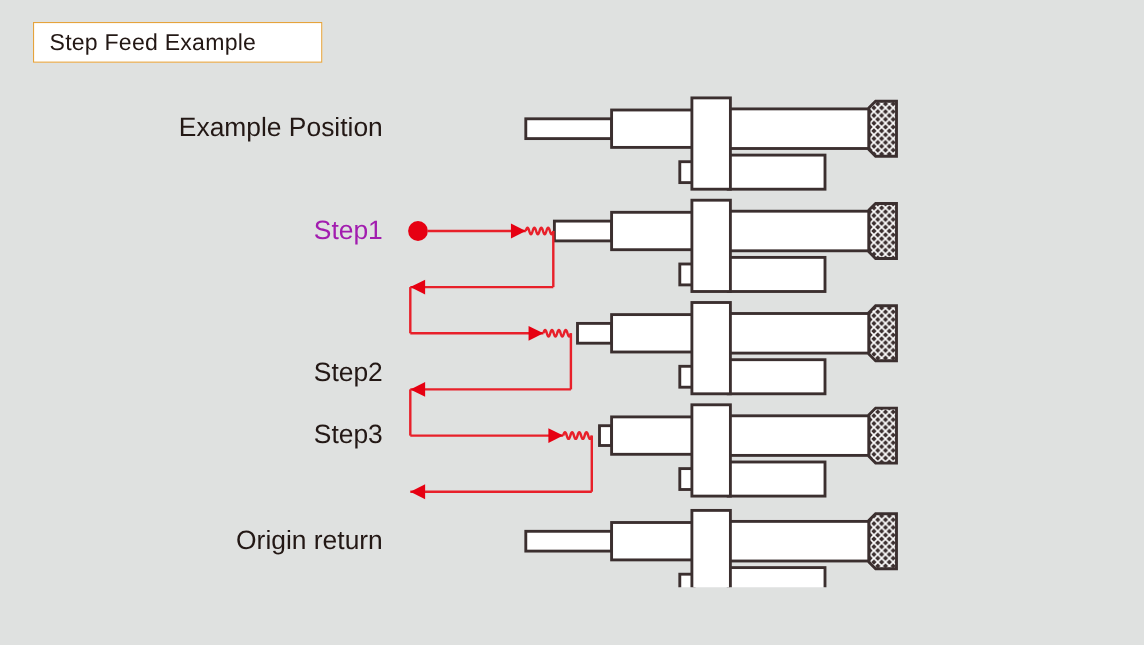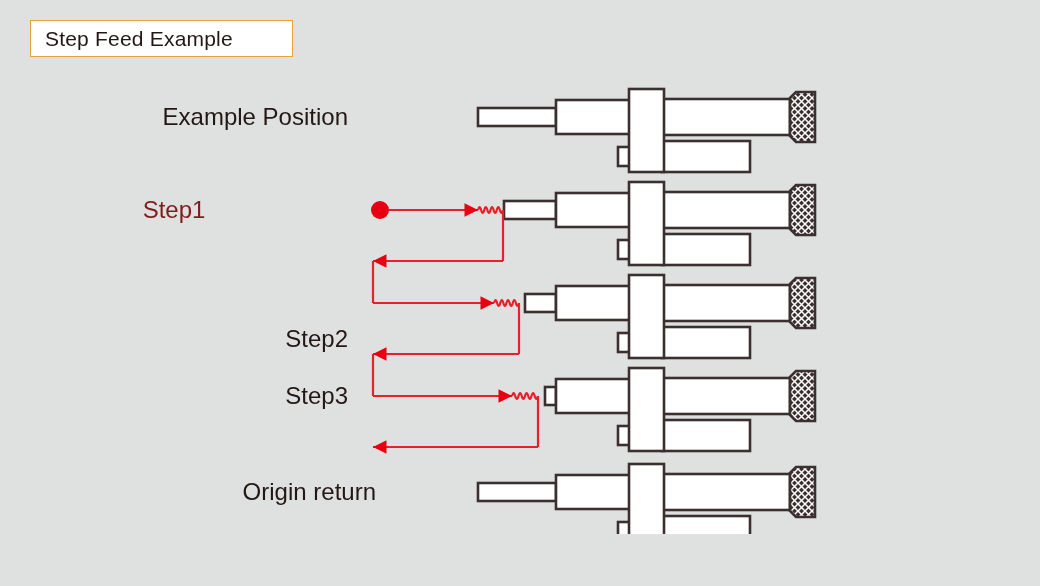--- a/index.html
+++ b/index.html
@@ -61,24 +61,24 @@
 <body>
 
 <div id="stage">
 
   <div id="title-box">
     <span class="title-text">Step Feed Example</span>
   </div>
 
   <div id="labels">
       <div class="row-label" style="top: 117px; left: 0px; width: 348px; color: rgb(35, 24, 21);">Example Position</div>
-      <div class="row-label" style="top: 210px; left: 0px; width: 348px; color: #7f1d1d; text-align: center;">Step1</div>
+      <div class="row-label" style="top: 210px; left: 0px; width: 348px; color: #a21caf;">Step1</div>
       <div class="row-label" style="top: 303px; left: 0px; width: 348px; color: rgb(35, 24, 21); margin-top: 36px;">Step2</div>
       <div class="row-label" style="top: 396px; left: 0px; width: 348px; color: rgb(35, 24, 21);">Step3</div>
-      <div class="row-label" style="top: 492px; left: 0px; width: 348px; color: rgb(35, 24, 21); margin-left: 28px;">Origin return</div>
+      <div class="row-label" style="top: 492px; left: 0px; width: 348px; color: rgb(35, 24, 21);">Origin return</div>
     </div>
 
   <svg class="layer" id="cylinders" viewBox="0 0 1040 586" xmlns="http://www.w3.org/2000/svg">
     <defs>
       <pattern id="knurlpat" width="7" height="7" patternUnits="userSpaceOnUse">
         <rect width="7" height="7" fill="#3b2f2f"></rect>
         <path d="M0,0 L7,7 M7,0 L0,7" stroke="#ffffff" stroke-width="1.5"></path>
       </pattern>
     </defs>
     <g id="cyl-group">

